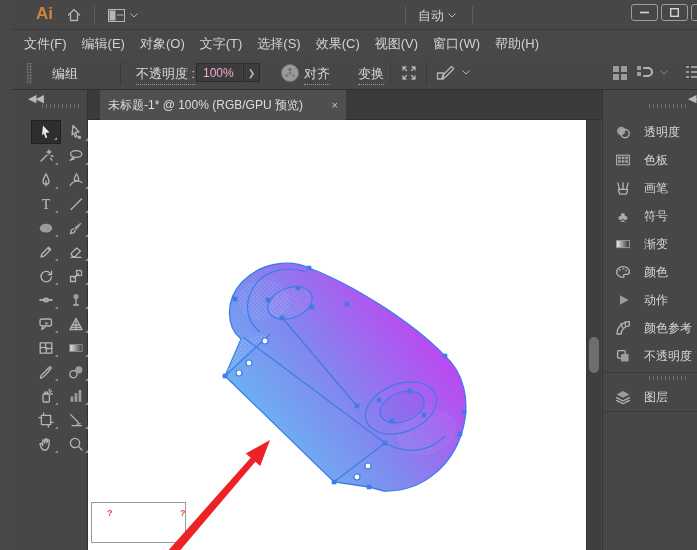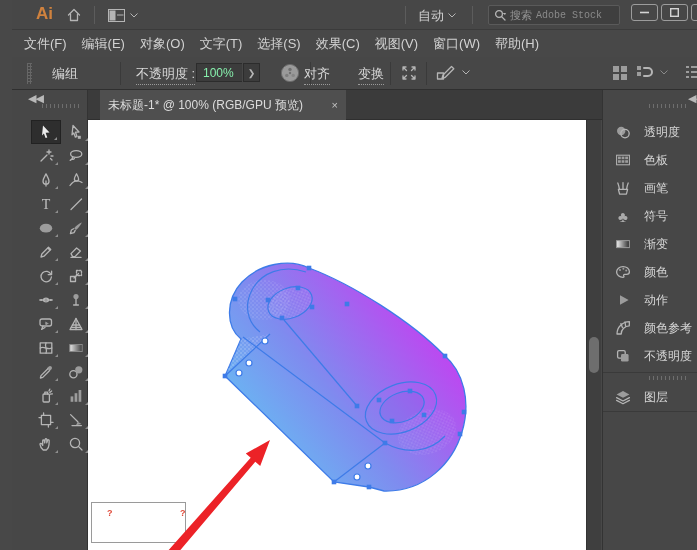--- a/index.html
+++ b/index.html
@@ -29,21 +29,21 @@
 
   
   #optionsbar{left:0;top:57px;width:697px;height:33px;background:#474747;border-bottom:1px solid #2f2f2f;padding-left:27px;}
   .grip-v{left:3px;top:6px;width:5px;height:21px;
       background-image:repeating-linear-gradient(#6a6a6a 0 1px,transparent 1px 3px),
                        repeating-linear-gradient(90deg,#6a6a6a 0 1px,transparent 1px 3px);
       background-size:1px 100%,100% 1px;background-repeat:repeat;opacity:.9;}
   .ob-label{font-size:13px;color:#d8d8d8;top:8px;}
   .ob-link{border-bottom:1px dotted #9a9a9a;padding-bottom:1px;}
   #opacity-input{left:172px;top:6px;width:46px;height:19px;background:#3c3c3c;border:1px solid #2c2c2c;
-      border-right:none;color:#86efac;font-size:12px;display:flex;align-items:center;padding-left:6px;}
+      border-right:none;color:#f9a8d4;font-size:12px;display:flex;align-items:center;padding-left:6px;}
   #opacity-arrow{left:219px;top:6px;width:17px;height:19px;background:#3c3c3c;border:1px solid #2c2c2c;
       display:flex;align-items:center;justify-content:center;color:#b5b5b5;font-size:9px;}
   .ob-sep{top:5px;width:1px;height:23px;background:#3a3a3a;}
 
   
   #toolpanel{left:0;top:90px;width:76px;height:460px;background:#474747;border-right:1px solid #333;}
   .collapse{font-size:11px;color:#b9b9b9;letter-spacing:-1px;}
   .grip-h{width:38px;height:4px;
       background-image:repeating-linear-gradient(90deg,#6e6e6e 0 1px,transparent 1px 4px);}
   #tools{left:7px;top:30px;width:62px;display:grid;grid-template-columns:30px 30px;grid-auto-rows:24px;}
@@ -94,29 +94,20 @@
       </svg>
   </span>
   <span class="tb-sep abs" style="left:381px"></span>
   <span id="auto-label" class="abs" style="left:394px">自动</span>
   <span class="abs" style="left:424px;top:13px">
     <svg width="8" height="5" viewBox="0 0 8 5">
         <path d="M0.5 0.5l3.5 3.5L7.5 0.5" fill="none" stroke="#b5b5b5"></path>
       </svg>
   </span>
   <span class="tb-sep abs" style="left:448px"></span>
-  <div id="search-box" class="abs">
-    <svg width="12" height="12" viewBox="0 0 12 12" class="ic">
-      <circle cx="5" cy="5" r="3.4"></circle>
-        <path d="M7.6 7.6L11 11"></path>
-        <path d="M8.5 4l2.5 2 1-2z" fill="#b5b5b5" stroke="none"></path>
-      </svg>
-    <span class="ph1">搜索</span>
-    <span class="ph2">Adobe Stock</span>
-  </div>
   <span class="winbtn abs" style="left:607px">
     <svg width="9" height="3" viewBox="0 0 9 3">
         <rect width="9" height="1.6" y="0.7" fill="#d4d4d4"></rect>
       </svg>
     </span>
   <span class="winbtn abs" style="left:637px">
     <svg width="9" height="9" viewBox="0 0 9 9">
         <rect x="0.7" y="0.7" width="7.6" height="7.6" fill="none" stroke="#d4d4d4" stroke-width="1.4"></rect>
       </svg>
     </span>

